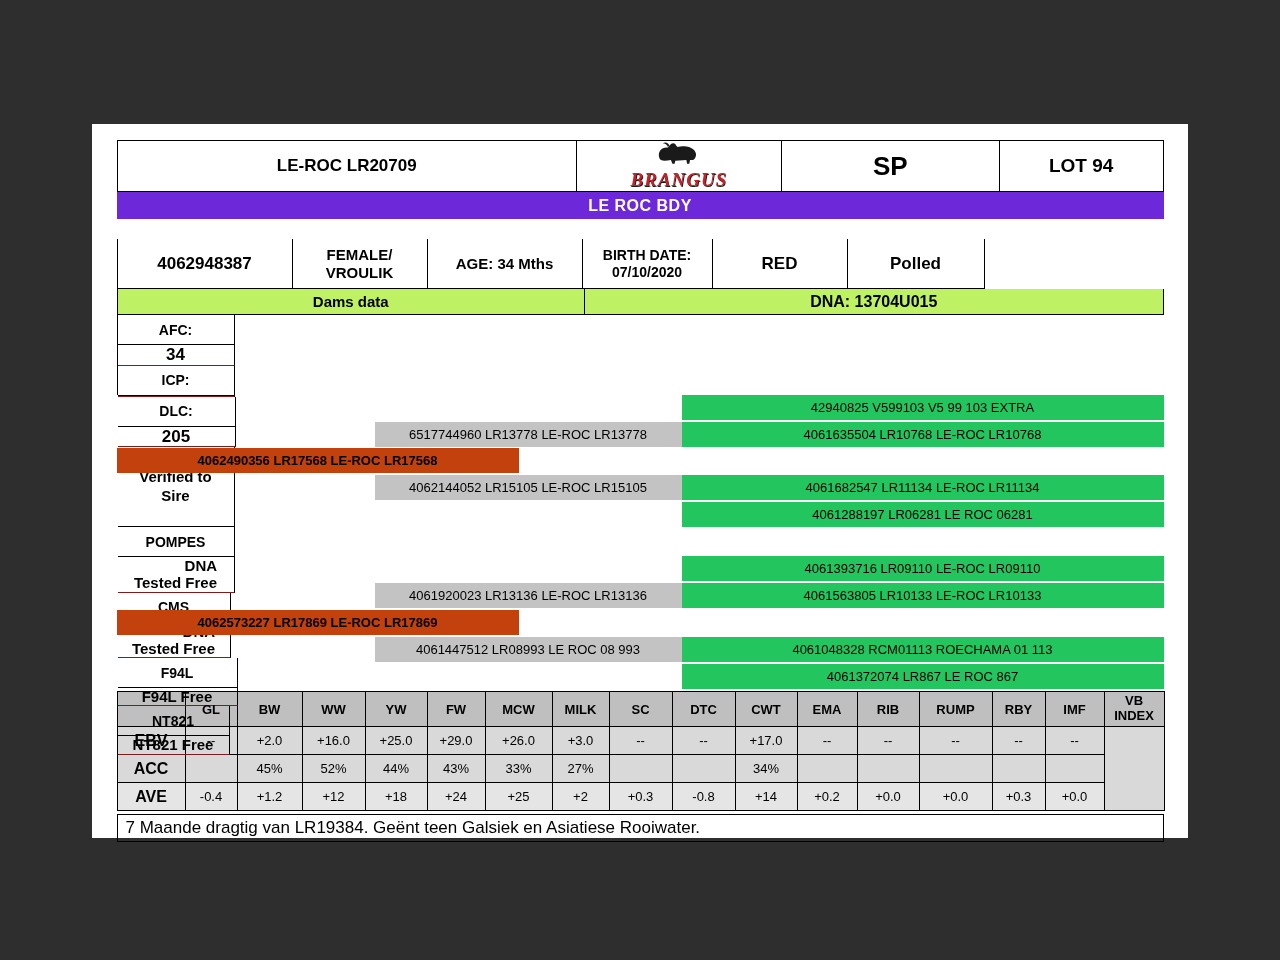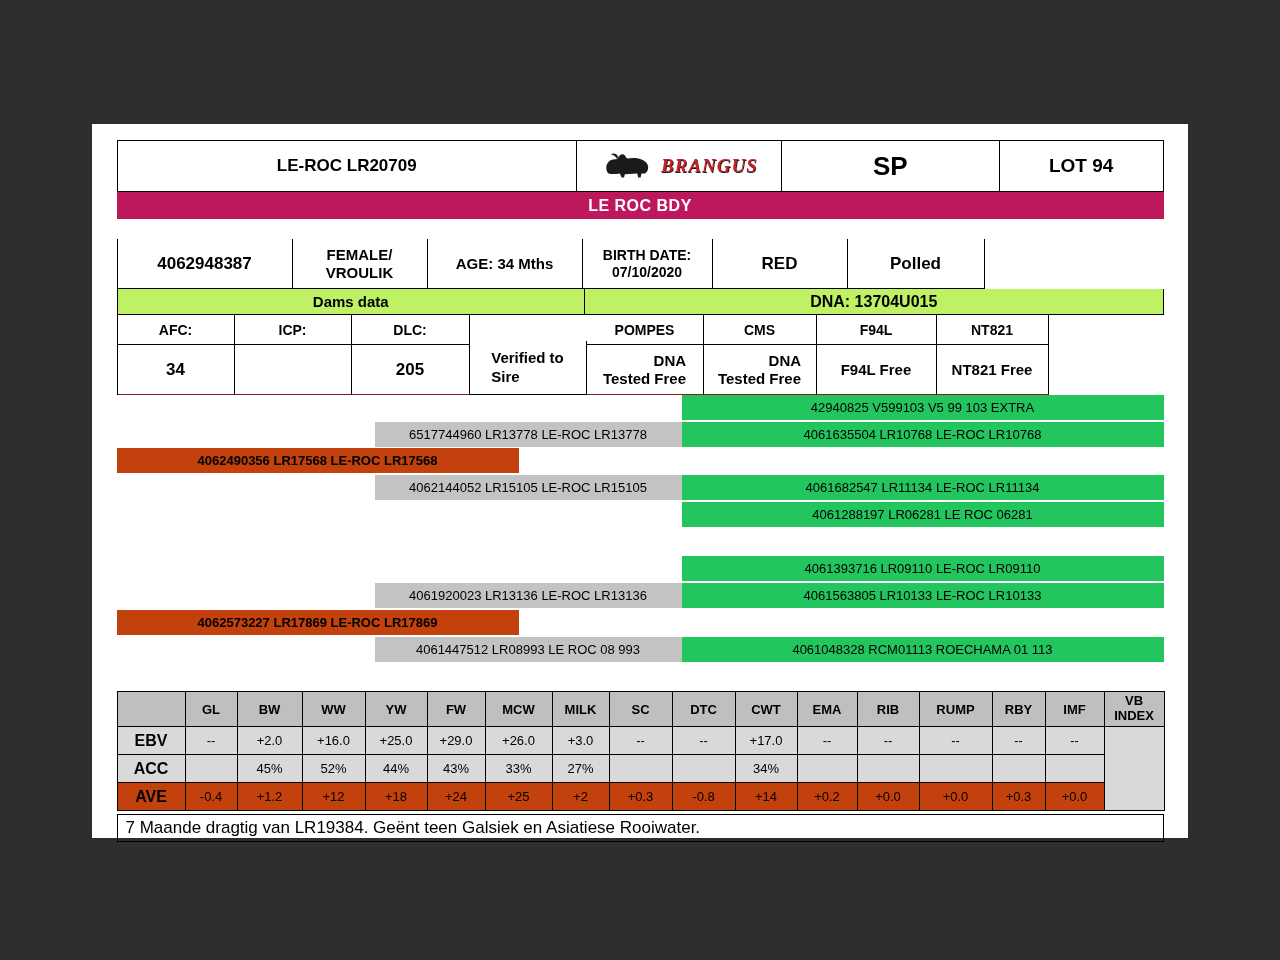--- a/index.html
+++ b/index.html
@@ -19,32 +19,32 @@
     border-right: 1px solid #000; border-bottom: 1px solid #000;
     display: flex; flex-direction: column; align-items: center; justify-content: center;
     text-align: center; overflow: hidden;
   }
   .ml { white-space: pre-line; line-height: 1.18; }
 
   
   .header-row { height: 52px; border-top: 1px solid #000; }
   .header-row .cell { font-weight: bold; }
   .c-animal { width: 460px; font-size: 17px; }
-  .c-logo   { width: 205px; flex-direction: row; gap: 3px; }
+  .c-logo   { width: 205px; flex-direction: column; gap: 3px; }
   .c-sp     { width: 218px; font-size: 26px; }
   .c-lot    { width: 164px; font-size: 19px; }
   .logo-text {
     color: #c62229; font-family: "Liberation Serif", serif;
     font-style: italic; font-weight: bold; font-size: 19px; letter-spacing: 1px;
     text-shadow: 0.6px 0.6px 0 #1a1a1a;
   }
 
   
   .title-bar {
-    height: 27px; background: #be185d; color: #fff;
+    height: 27px; background: #6d28d9; color: #fff;
     font-weight: bold; font-size: 16px; letter-spacing: 0.5px;
     display: flex; align-items: center; justify-content: center;
   }
 
   
   .id-row { height: 50px; margin-top: 20px; }
   .id-row .cell { font-weight: bold; }
   .c-reg   { width: 175px; font-size: 17px; }
   .c-tag   { width: 180px; font-size: 17px; }
   .c-sex   { width: 135px; font-size: 15px; }
@@ -53,37 +53,37 @@
   .c-colour{ width: 135px; font-size: 17px; }
   .c-poll  { width: 137px; font-size: 17px; }
 
   
   .section-row { height: 26px; }
   .section-row .cell { font-weight: bold; background: #bef264; }
   .sec-dams { width: 468px; font-size: 15px; }
   .sec-dna  { width: 579px; font-size: 16px; }
 
   
-  .stats { display: flex; border-left: 1px solid #000; height: 80px; }
+  .stats { display: flex; border-left: 1px solid #000; height: 80px; flex-direction: column; }
   .stat-col { display: flex; flex-direction: column; }
   .stat-h {
     height: 30px; border-right: 1px solid #000; border-bottom: 1px solid #000;
     font-weight: bold; font-size: 14px;
     display: flex; align-items: center; justify-content: center;
   }
   .stat-v {
     flex: 1; border-right: 1px solid #000; border-bottom: 1px solid #7f1d1d;
     font-weight: bold; font-size: 17px; white-space: pre-line; line-height: 1.15;
     display: flex; align-items: center; justify-content: center; text-align: right;
   }
   .stat-v.small { font-size: 15px; }
   .stat-full {
     height: 80px; border-right: 1px solid #000; border-bottom: 1px solid #000;
     font-weight: bold; font-size: 15px; white-space: pre-line; line-height: 1.25;
-    display: flex; align-items: center; justify-content: center; text-align: left; margin-top: 26px;
+    display: flex; align-items: center; justify-content: center; text-align: center;
   }
 
   
   .pedigree { position: relative; height: 296px; font-size: 13px; }
   .pbox {
     position: absolute; height: 25px;
     display: flex; align-items: center; justify-content: center;
     white-space: nowrap; overflow: hidden;
   }
   .pbox.gg { left: 565px; width: 482px; background: #22c55e; }
@@ -92,21 +92,21 @@
 
   
   .ebv-table {
     border-collapse: collapse; table-layout: fixed; width: 1047px;
     font-size: 13px; text-align: center;
   }
   .ebv-table th, .ebv-table td { border: 1px solid #000; padding: 0; overflow: hidden; }
   .ebv-head th { background: #bfbfbf; height: 35px; font-size: 13px; font-weight: bold; }
   th.vb { white-space: pre-line; line-height: 1.15; }
   tr.r-ebv td, tr.r-acc td { background: #d9d9d9; height: 28px; }
-  tr.r-ave td { background: #c2410c; height: 28px; }
+  tr.r-ave td { background: #e5e5e5; height: 28px; }
   td.rl { background: #fff; font-weight: bold; font-size: 16px; }
   td.vb-body { background: #fff; }
 
   
   .note {
     margin-top: 3px; height: 28px; border: 1px solid #000;
     display: flex; align-items: center; padding-left: 8px; font-size: 17px;
   }
 </style>
 </head>
@@ -190,20 +190,21 @@
       <div class="pbox p" style="top:53px">4062490356 LR17568 LE-ROC LR17568</div>
       <div class="pbox gp" style="top:80px">4062144052 LR15105 LE-ROC LR15105</div>
       <div class="pbox gg" style="top:80px">4061682547 LR11134 LE-ROC LR11134</div>
       <div class="pbox gg" style="top:107px">4061288197 LR06281 LE ROC 06281</div>
       <div class="pbox gg" style="top:161px">4061393716 LR09110 LE-ROC LR09110</div>
       <div class="pbox gp" style="top:188px">4061920023 LR13136 LE-ROC LR13136</div>
       <div class="pbox gg" style="top:188px">4061563805 LR10133 LE-ROC LR10133</div>
       <div class="pbox p" style="top:215px">4062573227 LR17869 LE-ROC LR17869</div>
       <div class="pbox gp" style="top:242px">4061447512 LR08993 LE ROC 08 993</div>
       <div class="pbox gg" style="top:242px">4061048328 RCM01113 ROECHAMA 01 113</div>
+      <div class="pbox gg" style="top:269px">4061372074 LR867 LE ROC 867</div>
     </div>
 
     <table class="ebv-table">
       <colgroup>
         <col style="width:68px">
           <col style="width:52px">
           <col style="width:65px">
           <col style="width:63px">
         <col style="width:62px">
           <col style="width:58px">

